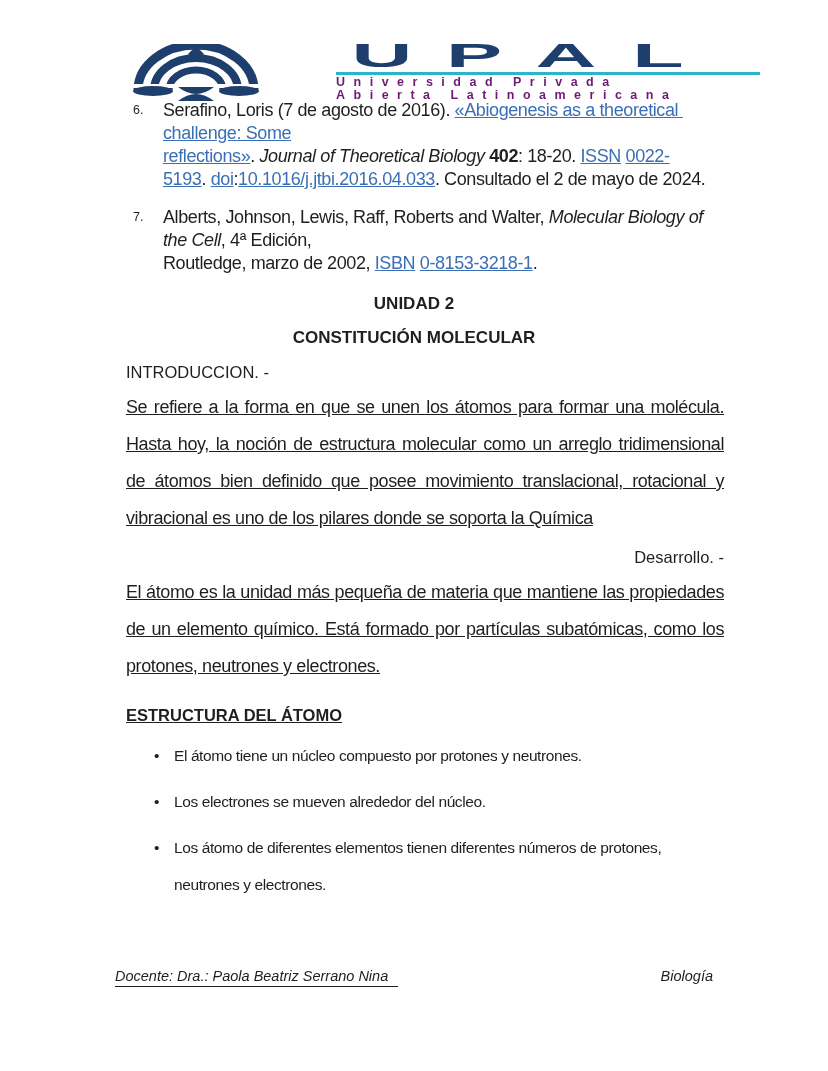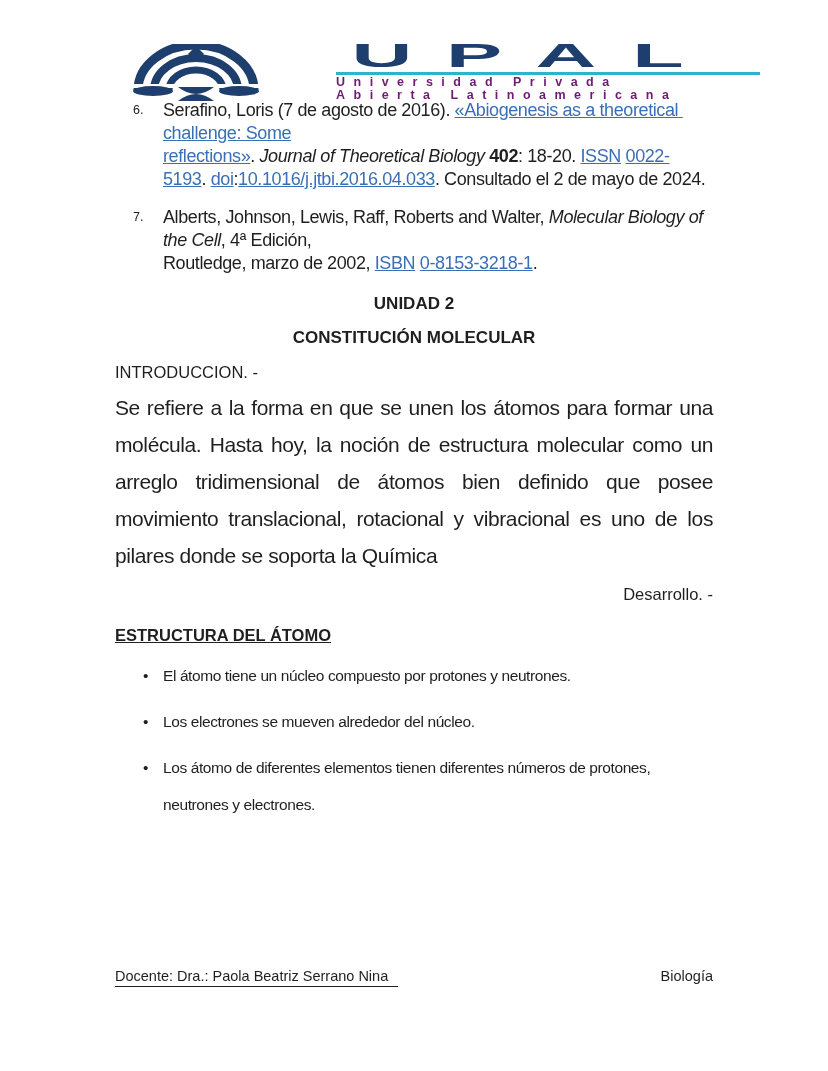--- a/index.html
+++ b/index.html
@@ -49,45 +49,46 @@
 
   
   .unit-title, .unit-subtitle {
     position: absolute; left: 115px; width: 598px;
     text-align: center; font-weight: bold; font-size: 17px;
   }
   .unit-title { top: 294px; }
   .unit-subtitle { top: 328px; }
 
   
-  .content { position: absolute; left: 115px; top: 361px; width: 598px; }
+  .content { position: absolute; left: 126px; top: 361px; width: 598px; }
   .label-line { font-size: 16.5px; line-height: 22px; margin: 0; }
   .para {
-    font-size: 21px; line-height: 37px;
+    font-size: 18px; line-height: 37px;
     letter-spacing: -0.4px;
     text-align: justify;
     margin: 6px 0 0 0;
+    text-decoration: underline;
   }
   .label-desarrollo { margin: 9px 0 0 0; text-align: right; }
   .h-underline {
     font-size: 16.5px; font-weight: bold;
     text-decoration: underline;
     line-height: 22px; margin: 14px 0 0 0;
   }
   .h-estructura { margin: 19px 0 0 0; }
   .bullets { margin: 11px 0 0 0; }
   .bullet-item { display: flex; margin: 0 0 9px 0; }
   .bullet-dot { width: 20px; margin-left: 28px; flex: none; font-size: 15.5px; line-height: 37px; }
   .bullet-text { font-size: 15.5px; line-height: 37px; letter-spacing: -0.4px; width: 550px; }
 
   
   .footer {
     position: absolute; left: 115px; right: 115px; top: 966px;
     display: flex; justify-content: space-between;
-    font-size: 14.5px; line-height: 20px;
+    font-style: italic; font-size: 14.5px; line-height: 20px;
   }
   .footer-left { border-bottom: 1.5px solid #1f1f1f; padding-right: 10px; }
 </style>
 </head>
 <body>
 
 <div class="logo">
   <svg width="128" height="57" viewBox="0 0 128 57">
     <g stroke="#1e3f6e" fill="none">
       <path d="M6,46 A58,45 0 0 1 122,46" stroke-width="9"></path>
@@ -129,20 +130,21 @@
   </div>
 </div>
 
 <div class="unit-title">UNIDAD 2</div>
 <div class="unit-subtitle">CONSTITUCIÓN MOLECULAR</div>
 
 <div class="content">
   <p class="label-line">INTRODUCCION. -</p>
   <p class="para">Se refiere a la forma en que se unen los átomos para formar una molécula. Hasta hoy, la noción de estructura molecular como un arreglo tridimensional de átomos bien definido que posee movimiento translacional, rotacional y vibracional es uno de los pilares donde se soporta la Química</p>
   <p class="label-line label-desarrollo">Desarrollo. -</p>
+  <p class="para">El átomo es la unidad más pequeña de materia que mantiene las propiedades de un elemento químico. Está formado por partículas subatómicas, como los protones, neutrones y electrones.</p>
   <p class="h-underline h-estructura">ESTRUCTURA DEL ÁTOMO</p>
 
   <div class="bullets">
     <div class="bullet-item">
       <span class="bullet-dot">•</span>
       <span class="bullet-text">El átomo tiene un núcleo compuesto por protones y neutrones.</span>
     </div>
     <div class="bullet-item">
       <span class="bullet-dot">•</span>
       <span class="bullet-text">Los electrones se mueven alrededor del núcleo.</span>

